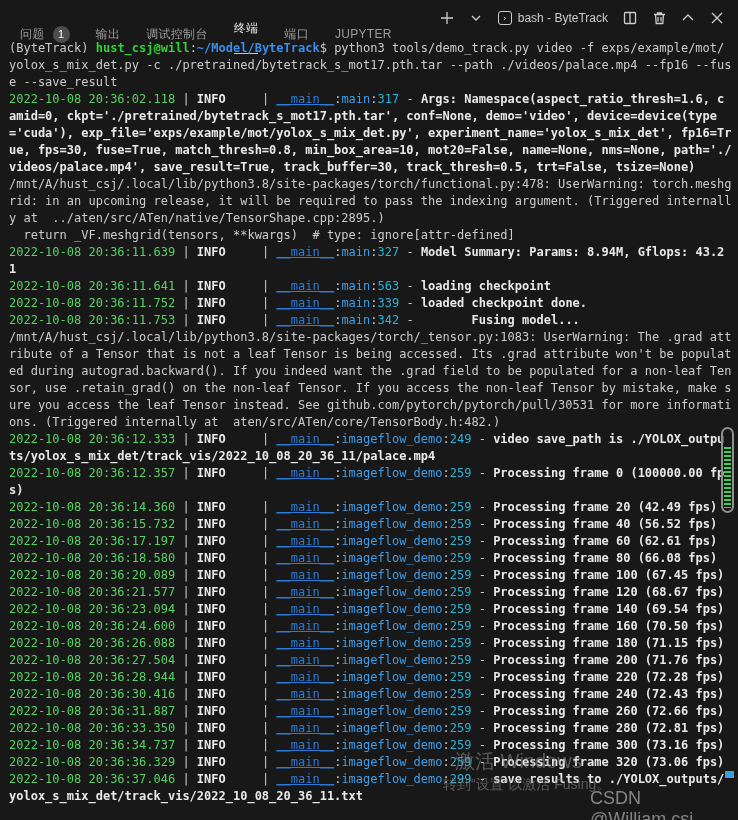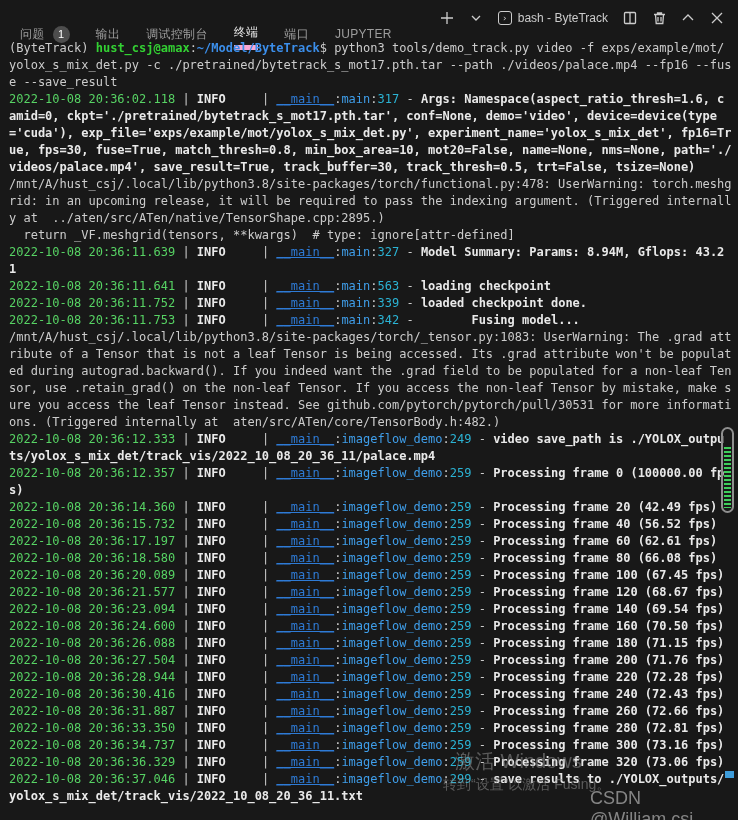--- a/index.html
+++ b/index.html
@@ -6,21 +6,21 @@
   html,body { width:738px; height:820px; overflow:hidden; background:#181818;
               font-family:"Liberation Sans", sans-serif; }
 
   
   .panel-header { position:absolute; top:0; left:0; width:738px; height:36px;
                   display:flex; align-items:center; justify-content:space-between; }
   .tabs { display:flex; align-items:center; padding-left:20px; height:100%;margin-top:32px; }
   .tab { display:flex; align-items:center; gap:8px; margin-right:26px; height:100%;
          color:#9d9d9d; font-size:12px; cursor:pointer; position:relative; letter-spacing:.3px; }
   .tab.active { color:#e7e7e7; }
-  .tab.active .tab-label { border-bottom:5px solid #f9a8d4; padding-bottom:4px; margin-bottom:-5px; }
+  .tab.active .tab-label { border-bottom:1px solid #f9a8d4; padding-bottom:16px; margin-bottom:-5px; }
   .badge { background:#4d4d4d; color:#fff; width:17px; height:17px; border-radius:50%;
            font-size:11px; display:flex; align-items:center; justify-content:center; }
   .actions { display:flex; align-items:center; gap:7px; padding-right:10px; }
   .act { width:22px; height:22px; display:flex; align-items:center; justify-content:center;
          color:#cccccc; cursor:pointer; border-radius:4px; }
   .act svg { stroke:#cccccc; fill:none; stroke-width:1.3; }
   .term-select { display:flex; align-items:center; gap:6px; color:#cccccc; font-size:12px;
                  cursor:pointer; padding:2px 4px; }
   .term-box-icon { width:14px; height:14px; border:1px solid #cccccc; border-radius:3px;
                    display:flex; align-items:center; justify-content:center;
@@ -111,21 +111,21 @@
     </div>
     <div class="act">
       <svg width="12" height="12" viewBox="0 0 12 12">
           <path d="M1 1 L11 11 M11 1 L1 11"></path>
         </svg>
     </div>
   </div>
 </div>
 
 <div class="terminal">
-    <div class="term-line"><span class="sg-d">(ByteTrack) </span><span class="sg-ug">hust_csj@amax</span><span class="sg-d">:</span><span class="sg-pb">~/Model/ByteTrack</span><span class="sg-d">$ python3 tools/demo_track.py video -f exps/example/mot/yolox_s_mix_det.py -c ./pretrained/bytetrack_s_mot17.pth.tar --path ./videos/palace.mp4 --fp16 --fuse --save_result</span></div>
+    <div class="term-line"><span class="sg-d">(ByteTrack) </span><span class="sg-ug">hust_csj@will</span><span class="sg-d">:</span><span class="sg-pb">~/Model/ByteTrack</span><span class="sg-d">$ python3 tools/demo_track.py video -f exps/example/mot/yolox_s_mix_det.py -c ./pretrained/bytetrack_s_mot17.pth.tar --path ./videos/palace.mp4 --fp16 --fuse --save_result</span></div>
     <div class="term-line"><span class="sg-t">2022-10-08 20:36:02.118</span><span class="sg-d"> | </span><span class="sg-m">INFO</span><span class="sg-d">     | </span><span class="sg-n1">__main__</span><span class="sg-d">:</span><span class="sg-n2">main</span><span class="sg-d">:</span><span class="sg-ln">317</span><span class="sg-d"> - </span><span class="sg-m">Args: Namespace(aspect_ratio_thresh=1.6, camid=0, ckpt='./pretrained/bytetrack_s_mot17.pth.tar', conf=None, demo='video', device=device(type='cuda'), exp_file='exps/example/mot/yolox_s_mix_det.py', experiment_name='yolox_s_mix_det', fp16=True, fps=30, fuse=True, match_thresh=0.8, min_box_area=10, mot20=False, name=None, nms=None, path='./videos/palace.mp4', save_result=True, track_buffer=30, track_thresh=0.5, trt=False, tsize=None)</span></div>
     <div class="term-line"><span class="sg-d">/mnt/A/hust_csj/.local/lib/python3.8/site-packages/torch/functional.py:478: UserWarning: torch.meshgrid: in an upcoming release, it will be required to pass the indexing argument. (Triggered internally at  ../aten/src/ATen/native/TensorShape.cpp:2895.)</span></div>
     <div class="term-line"><span class="sg-d">  return _VF.meshgrid(tensors, **kwargs)  # type: ignore[attr-defined]</span></div>
     <div class="term-line"><span class="sg-t">2022-10-08 20:36:11.639</span><span class="sg-d"> | </span><span class="sg-m">INFO</span><span class="sg-d">     | </span><span class="sg-n1">__main__</span><span class="sg-d">:</span><span class="sg-n2">main</span><span class="sg-d">:</span><span class="sg-ln">327</span><span class="sg-d"> - </span><span class="sg-m">Model Summary: Params: 8.94M, Gflops: 43.21</span></div>
     <div class="term-line"><span class="sg-t">2022-10-08 20:36:11.641</span><span class="sg-d"> | </span><span class="sg-m">INFO</span><span class="sg-d">     | </span><span class="sg-n1">__main__</span><span class="sg-d">:</span><span class="sg-n2">main</span><span class="sg-d">:</span><span class="sg-ln">563</span><span class="sg-d"> - </span><span class="sg-m">loading checkpoint</span></div>
     <div class="term-line"><span class="sg-t">2022-10-08 20:36:11.752</span><span class="sg-d"> | </span><span class="sg-m">INFO</span><span class="sg-d">     | </span><span class="sg-n1">__main__</span><span class="sg-d">:</span><span class="sg-n2">main</span><span class="sg-d">:</span><span class="sg-ln">339</span><span class="sg-d"> - </span><span class="sg-m">loaded checkpoint done.</span></div>
     <div class="term-line"><span class="sg-t">2022-10-08 20:36:11.753</span><span class="sg-d"> | </span><span class="sg-m">INFO</span><span class="sg-d">     | </span><span class="sg-n1">__main__</span><span class="sg-d">:</span><span class="sg-n2">main</span><span class="sg-d">:</span><span class="sg-ln">342</span><span class="sg-d"> - </span><span class="sg-m">       Fusing model...</span></div>
     <div class="term-line"><span class="sg-d">/mnt/A/hust_csj/.local/lib/python3.8/site-packages/torch/_tensor.py:1083: UserWarning: The .grad attribute of a Tensor that is not a leaf Tensor is being accessed. Its .grad attribute won't be populated during autograd.backward(). If you indeed want the .grad field to be populated for a non-leaf Tensor, use .retain_grad() on the non-leaf Tensor. If you access the non-leaf Tensor by mistake, make sure you access the leaf Tensor instead. See github.com/pytorch/pytorch/pull/30531 for more informations. (Triggered internally at  aten/src/ATen/core/TensorBody.h:482.)</span></div>
     <div class="term-line"><span class="sg-t">2022-10-08 20:36:12.333</span><span class="sg-d"> | </span><span class="sg-m">INFO</span><span class="sg-d">     | </span><span class="sg-n1">__main__</span><span class="sg-d">:</span><span class="sg-n2">imageflow_demo</span><span class="sg-d">:</span><span class="sg-ln">249</span><span class="sg-d"> - </span><span class="sg-m">video save_path is ./YOLOX_outputs/yolox_s_mix_det/track_vis/2022_10_08_20_36_11/palace.mp4</span></div>
     <div class="term-line"><span class="sg-t">2022-10-08 20:36:12.357</span><span class="sg-d"> | </span><span class="sg-m">INFO</span><span class="sg-d">     | </span><span class="sg-n1">__main__</span><span class="sg-d">:</span><span class="sg-n2">imageflow_demo</span><span class="sg-d">:</span><span class="sg-ln">259</span><span class="sg-d"> - </span><span class="sg-m">Processing frame 0 (100000.00 fps)</span></div>

